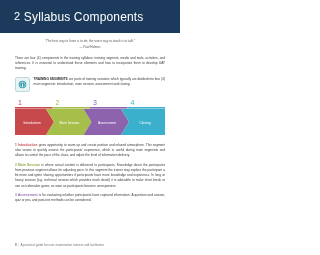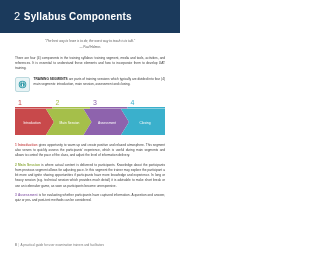--- a/index.html
+++ b/index.html
@@ -29,22 +29,22 @@
   }
   .chapter-number {
     font-size: 11px;
     font-weight: 400;
     color: #ffffff;
     margin-left: 14px;
     line-height: 1;
     letter-spacing: -0.3px;
   }
   .chapter-title {
-    font-size: 10px;
-    font-weight: bold;
+    font-size: 12px;
+    font-weight: normal;
     color: #ffffff;
     margin-left: 4px;
     letter-spacing: 0.15px;
     line-height: 1;
   }
 
   
   .page {
     position: absolute;
     top: 33px;

